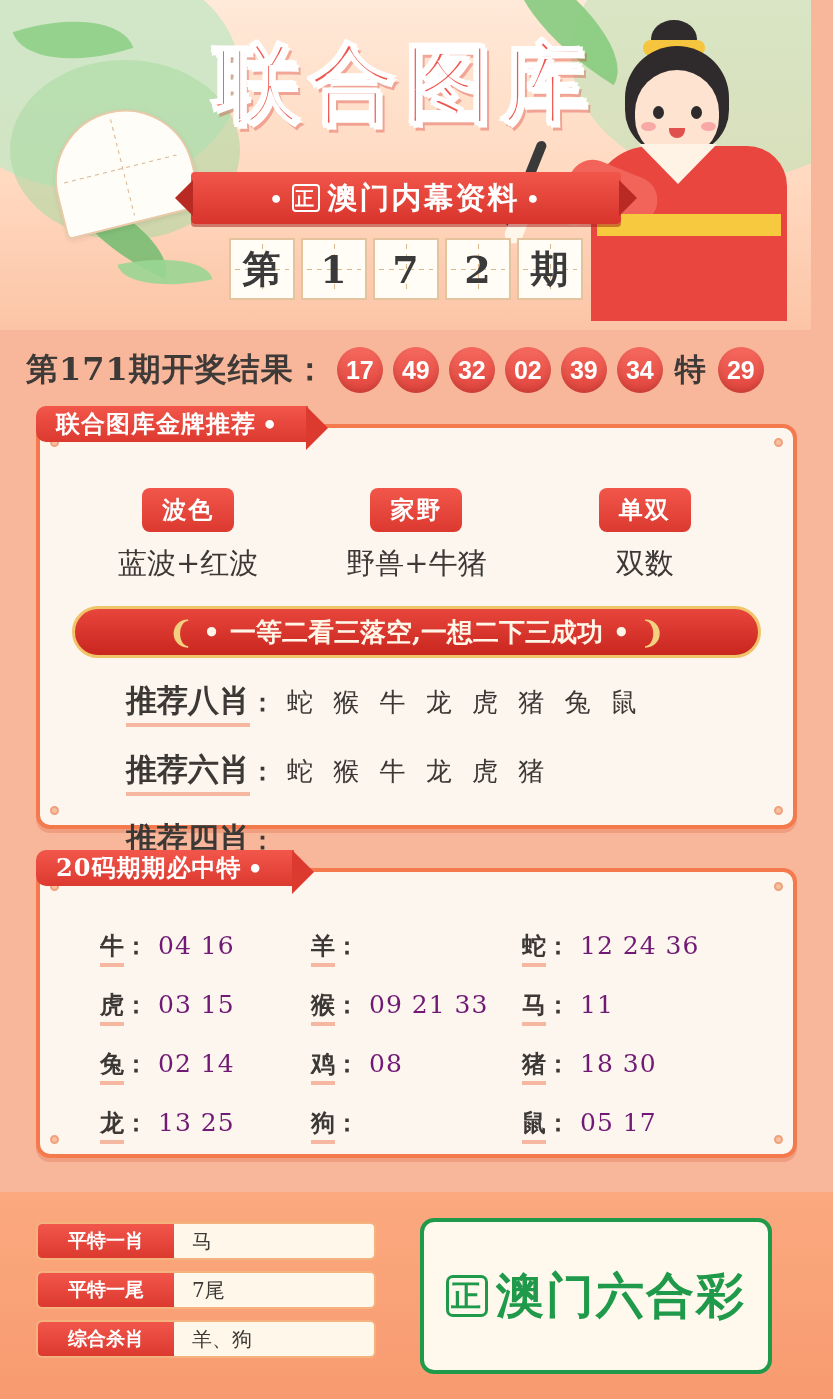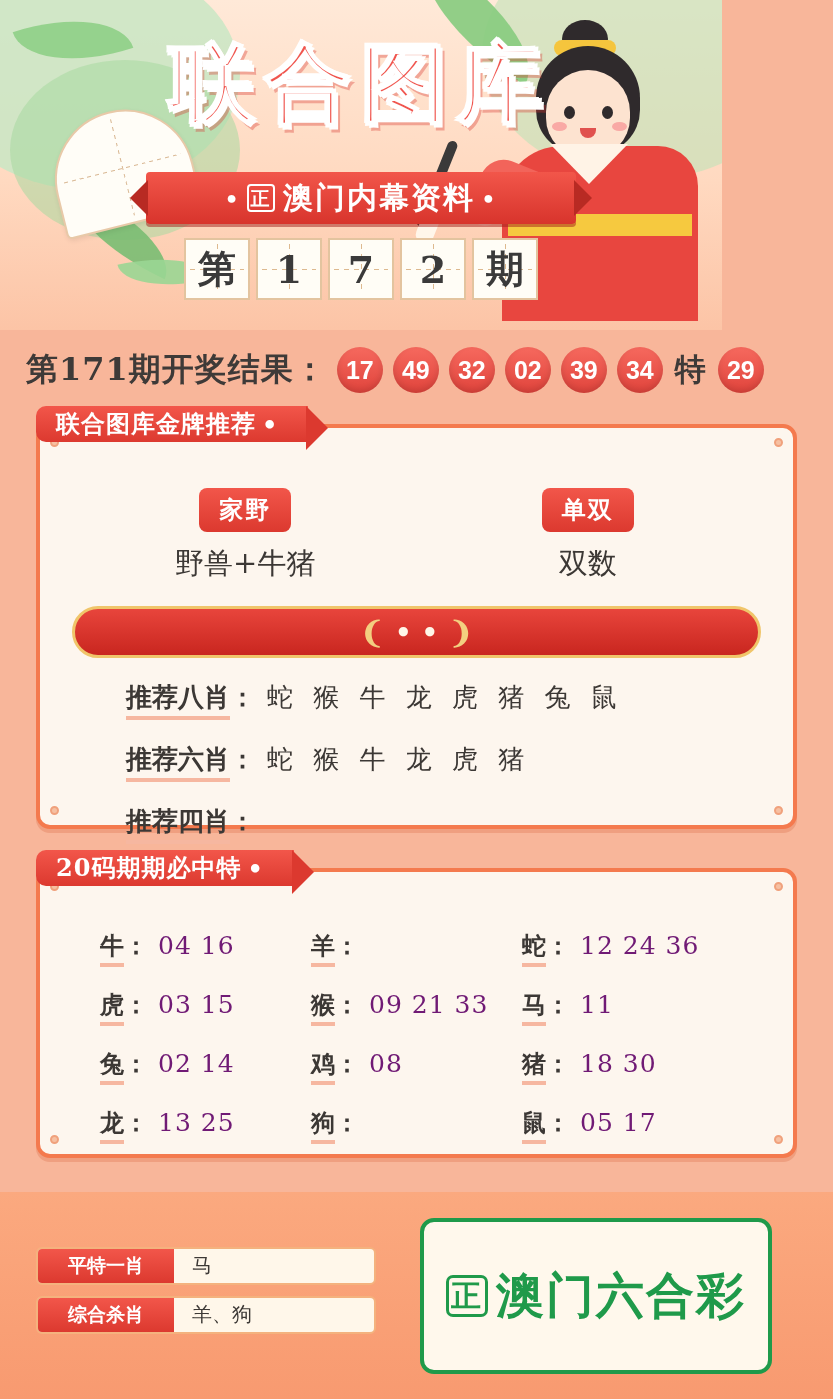--- a/index.html
+++ b/index.html
@@ -8,21 +8,21 @@
     height: 1399px;
     font-family: "Liberation Sans", "DejaVu Sans", sans-serif;
     background: #f8b69a;
     overflow: hidden;
     position: relative;
   }
 
   
   .header {
     position: relative;
-    width: 722px;
+    width: 811px;
     height: 330px;
     background: linear-gradient(180deg, #ffe9d8 0%, #ffd9c0 55%, #fcc4a6 100%);
     overflow: hidden;
   }
   .hdr-blob1 {
     position: absolute; left: -60px; top: -40px;
     width: 300px; height: 230px; border-radius: 50%;
     background: #c9e6c4; opacity: .85;
   }
   .hdr-blob2 {
@@ -244,21 +244,21 @@
   }
   .slogan .curl { color: #f3cf80; font-size: 30px; }
 
   .zx-line {
     display: flex; align-items: baseline;
     padding: 0 0 0 86px;
     margin-top: 22px;
     font-family: "DejaVu Serif","Liberation Serif",serif;
   }
   .zx-label {
-    font-size: 26px; font-weight: bold; color: #3c3835;
+    font-size: 31px; font-weight: bold; color: #3c3835;
     border-bottom: 4px solid #f6b7a0;
     padding-bottom: 1px;
   }
   .zx-colon { font-size: 25px; font-weight: bold; color:#3c3835; margin-right: 12px;}
   .zx-vals { font-size: 26px; color: #3c3835; letter-spacing: 6px; }
 
   
   #card-20 { top: 868px; height: 290px; }
   .grid20 {
     padding: 58px 60px 0;
@@ -410,32 +410,37 @@
   <div class="screw bl"></div>
   <div class="screw br"></div>
 
   <div class="card-tab">
     <span>联合图库金牌推荐</span>
     <span>•</span>
   </div>
 
   <div class="tag-row">
     <div class="tag-col">
+      <div class="tag-pill">波色</div>
+      <div class="tag-val">蓝波+红波</div>
+    </div>
+    <div class="tag-col">
       <div class="tag-pill">家野</div>
       <div class="tag-val">野兽+牛猪</div>
     </div>
     <div class="tag-col">
       <div class="tag-pill">单双</div>
       <div class="tag-val">双数</div>
     </div>
   </div>
 
   <div class="slogan">
     <span class="curl">❨</span>
     <span>•</span>
+    <span>一等二看三落空,一想二下三成功</span>
     <span>•</span>
     <span class="curl">❩</span>
   </div>
 
   <div class="zx-line">
     <span class="zx-label">推荐八肖</span>
     <span class="zx-colon">：</span>
     <span class="zx-vals">蛇 猴 牛 龙 虎 猪 兔 鼠</span>
   </div>
   <div class="zx-line">
@@ -527,20 +532,24 @@
   </div>
 </div>
 
 <div class="footer">
   <div class="foot-left">
     <div class="foot-row">
       <div class="foot-key">平特一肖</div>
       <div class="foot-val">马</div>
     </div>
     <div class="foot-row">
+      <div class="foot-key">平特一尾</div>
+      <div class="foot-val">7尾</div>
+    </div>
+    <div class="foot-row">
       <div class="foot-key">综合杀肖</div>
       <div class="foot-val">羊、狗</div>
     </div>
   </div>
 
   <div class="foot-right">
     <div class="fr-line1">
       <span class="fr-zheng">正</span>
       <span>澳门六合彩</span>
     </div>

